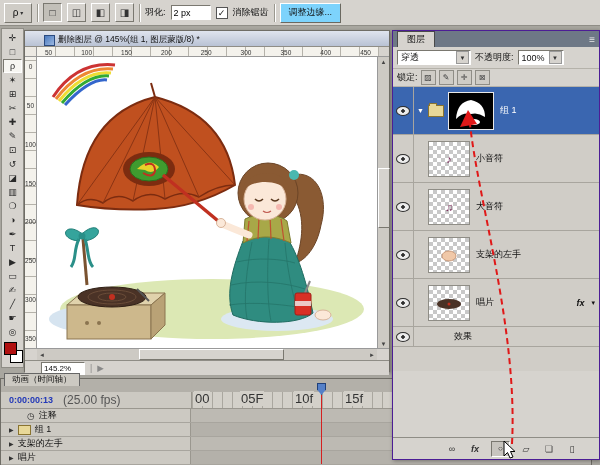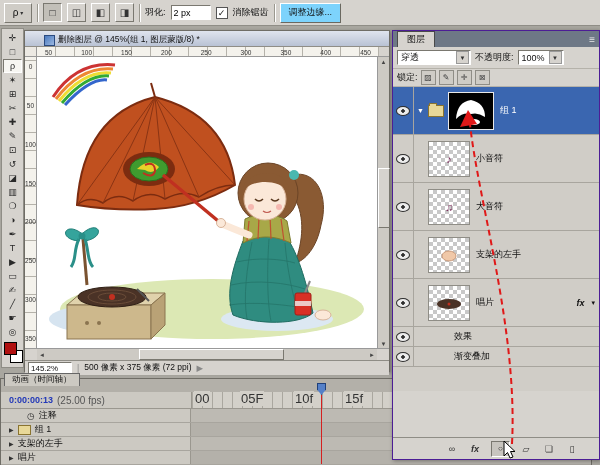--- a/index.html
+++ b/index.html
@@ -54,21 +54,21 @@
         border-color:#fff #7a7870 #7a7870 #fff}
   .sbarrow{height:9px;display:flex;align-items:center;justify-content:center;width:100%}
   .sbarrow.bottom{margin-top:auto}
   .hscrollrow{display:flex;height:11px;border-top:1px solid #999}
   .hsgap{width:12px;background:#d6d3ce}
   .hscroll{width:342px;background:#cdcac4;position:relative;display:flex;align-items:center;
         justify-content:space-between;padding:0 2px;box-sizing:border-box;font-size:6px;color:#444}
   .hthumb{position:absolute;left:30%;width:42%;height:9px;background:#d6d3ce;border:1px solid;
         border-color:#fff #7a7870 #7a7870 #fff}
   .docstatus{height:14px;border-top:1px solid #8f8d86;display:flex;align-items:center;gap:5px;
-        padding:0 3px;font-size:8.5px;background:#d6d3ce}
+        padding:0 16px;font-size:8.5px;background:#d6d3ce}
   .zoombox{width:38px;height:11px;background:#fff;border:1px solid;border-color:#7a7870 #fff #fff #7a7870;
         font-size:8px;line-height:11px;padding:0 2px}
   .statussep{color:#888}
 
   
   .layers{position:absolute;left:392px;top:30px;width:208px;height:430px;background:#d6d3ce;border:1px solid #4c1d95;
         box-sizing:border-box;z-index:10;box-shadow:1px 1px 4px rgba(0,0,0,.35)}
   .ptabbar{height:16px;background:#6e7886;display:flex;align-items:flex-end;padding:2px 4px 0;box-sizing:border-box}
   .ptab{background:#d6d3ce;border:1px solid #4a4a4a;border-bottom:none;padding:1px 9px;font-size:9px}
   .pmenu{margin-left:auto;color:#e8e8e8;font-size:10px;padding-bottom:2px}
@@ -107,21 +107,21 @@
   .maskbtn{width:17px;height:14px;border:1px solid;border-color:#7a7870 #fff #fff #7a7870;background:#c8c5bf;
         display:flex;align-items:center;justify-content:center;font-size:8px}
 
   
   .timeline{position:absolute;left:0;top:378px;width:592px;height:87px;background:#ccc9c2;border:1px solid #6f6d66;
         box-sizing:border-box;z-index:5}
   .ttabbar{height:13px;background:#b3b0a9;display:flex;align-items:flex-end;padding:1px 3px 6px;box-sizing:border-box}
   .ttab{background:#ccc9c2;border:1px solid #666;border-bottom:none;padding:0 7px;font-size:8.5px}
   .tctrl{height:17px;display:flex;align-items:center;border-bottom:1px solid #9a978f;position:relative;box-sizing:border-box}
   .ttime{color:#2238b8;font-weight:bold;margin-left:8px}
-  .tfps{color:#555;margin-left:4px;font-size:10px}
+  .tfps{color:#555;margin-left:10px;font-size:12px}
   .truler{position:absolute;left:190px;top:0;right:0;height:100%;border-left:1px solid #9a978f;background:#d3d0c9;
         background-image:repeating-linear-gradient(90deg,#aaa79f 0,#aaa79f 1px,transparent 1px,transparent 10px)}
   .truler span{position:absolute;bottom:2px;font-size:13px;color:#333;background:#d3d0c9;padding:0 1px}
   .playhead{position:absolute;left:316px;top:4px;width:9px;height:12px;background:#5580c8;border:1px solid #20407a;
         clip-path:polygon(0 0,100% 0,100% 55%,50% 100%,0 55%);z-index:3;box-sizing:border-box}
   .phline{position:absolute;left:320px;top:16px;width:1px;height:69px;z-index:3;background:#d42020}
   .trow{height:14px;display:flex;border-bottom:1px solid #a8a59e;box-sizing:border-box}
   .trlabel{width:190px;display:flex;align-items:center;gap:4px;padding-left:8px;border-right:1px solid #9a978f;
         background:#ccc9c2;box-sizing:border-box;flex:0 0 auto}
   .trtrack{flex:1;background:#bdbab3}
@@ -335,21 +335,20 @@
       <div class="hscroll">
         <span>◄</span>
         <div class="hthumb"></div>
         <span>►</span>
       </div>
       <div class="hsgap"></div>
     </div>
     <div class="docstatus">
       <span class="zoombox">145.2%</span>
       <span class="statussep">|</span>
-      <span>500 像素 x 375 像素 (72 ppi)</span>
       <span class="statussep">▶</span>
     </div>
   </div>
 
   <div class="timeline">
     <div class="ttabbar">
       <span class="ttab">动画（时间轴）</span>
     </div>
     <div class="tctrl">
       <span class="ttime">0:00:00:13</span>
@@ -483,26 +482,20 @@
       <span class="tri" style="margin-right:4px">▾</span>
     </div>
 
     <div class="lrow h20">
       <div class="eyecell">
           <span class="eye"></span>
         </div>
       <span class="lname subname">效果</span>
     </div>
 
-    <div class="lrow h20">
-      <div class="eyecell">
-          <span class="eye"></span>
-        </div>
-      <span class="lname subname">渐变叠加</span>
-    </div>
 
 
     <div class="lempty"></div>
 
     <div class="pbottom">
       <span class="pbtn">∞</span>
       <span class="pbtn" style="font-style:italic;font-weight:bold">fx</span>
       <span class="maskbtn">○</span>
       <span class="pbtn">▱</span>
       <span class="pbtn">❏</span>

